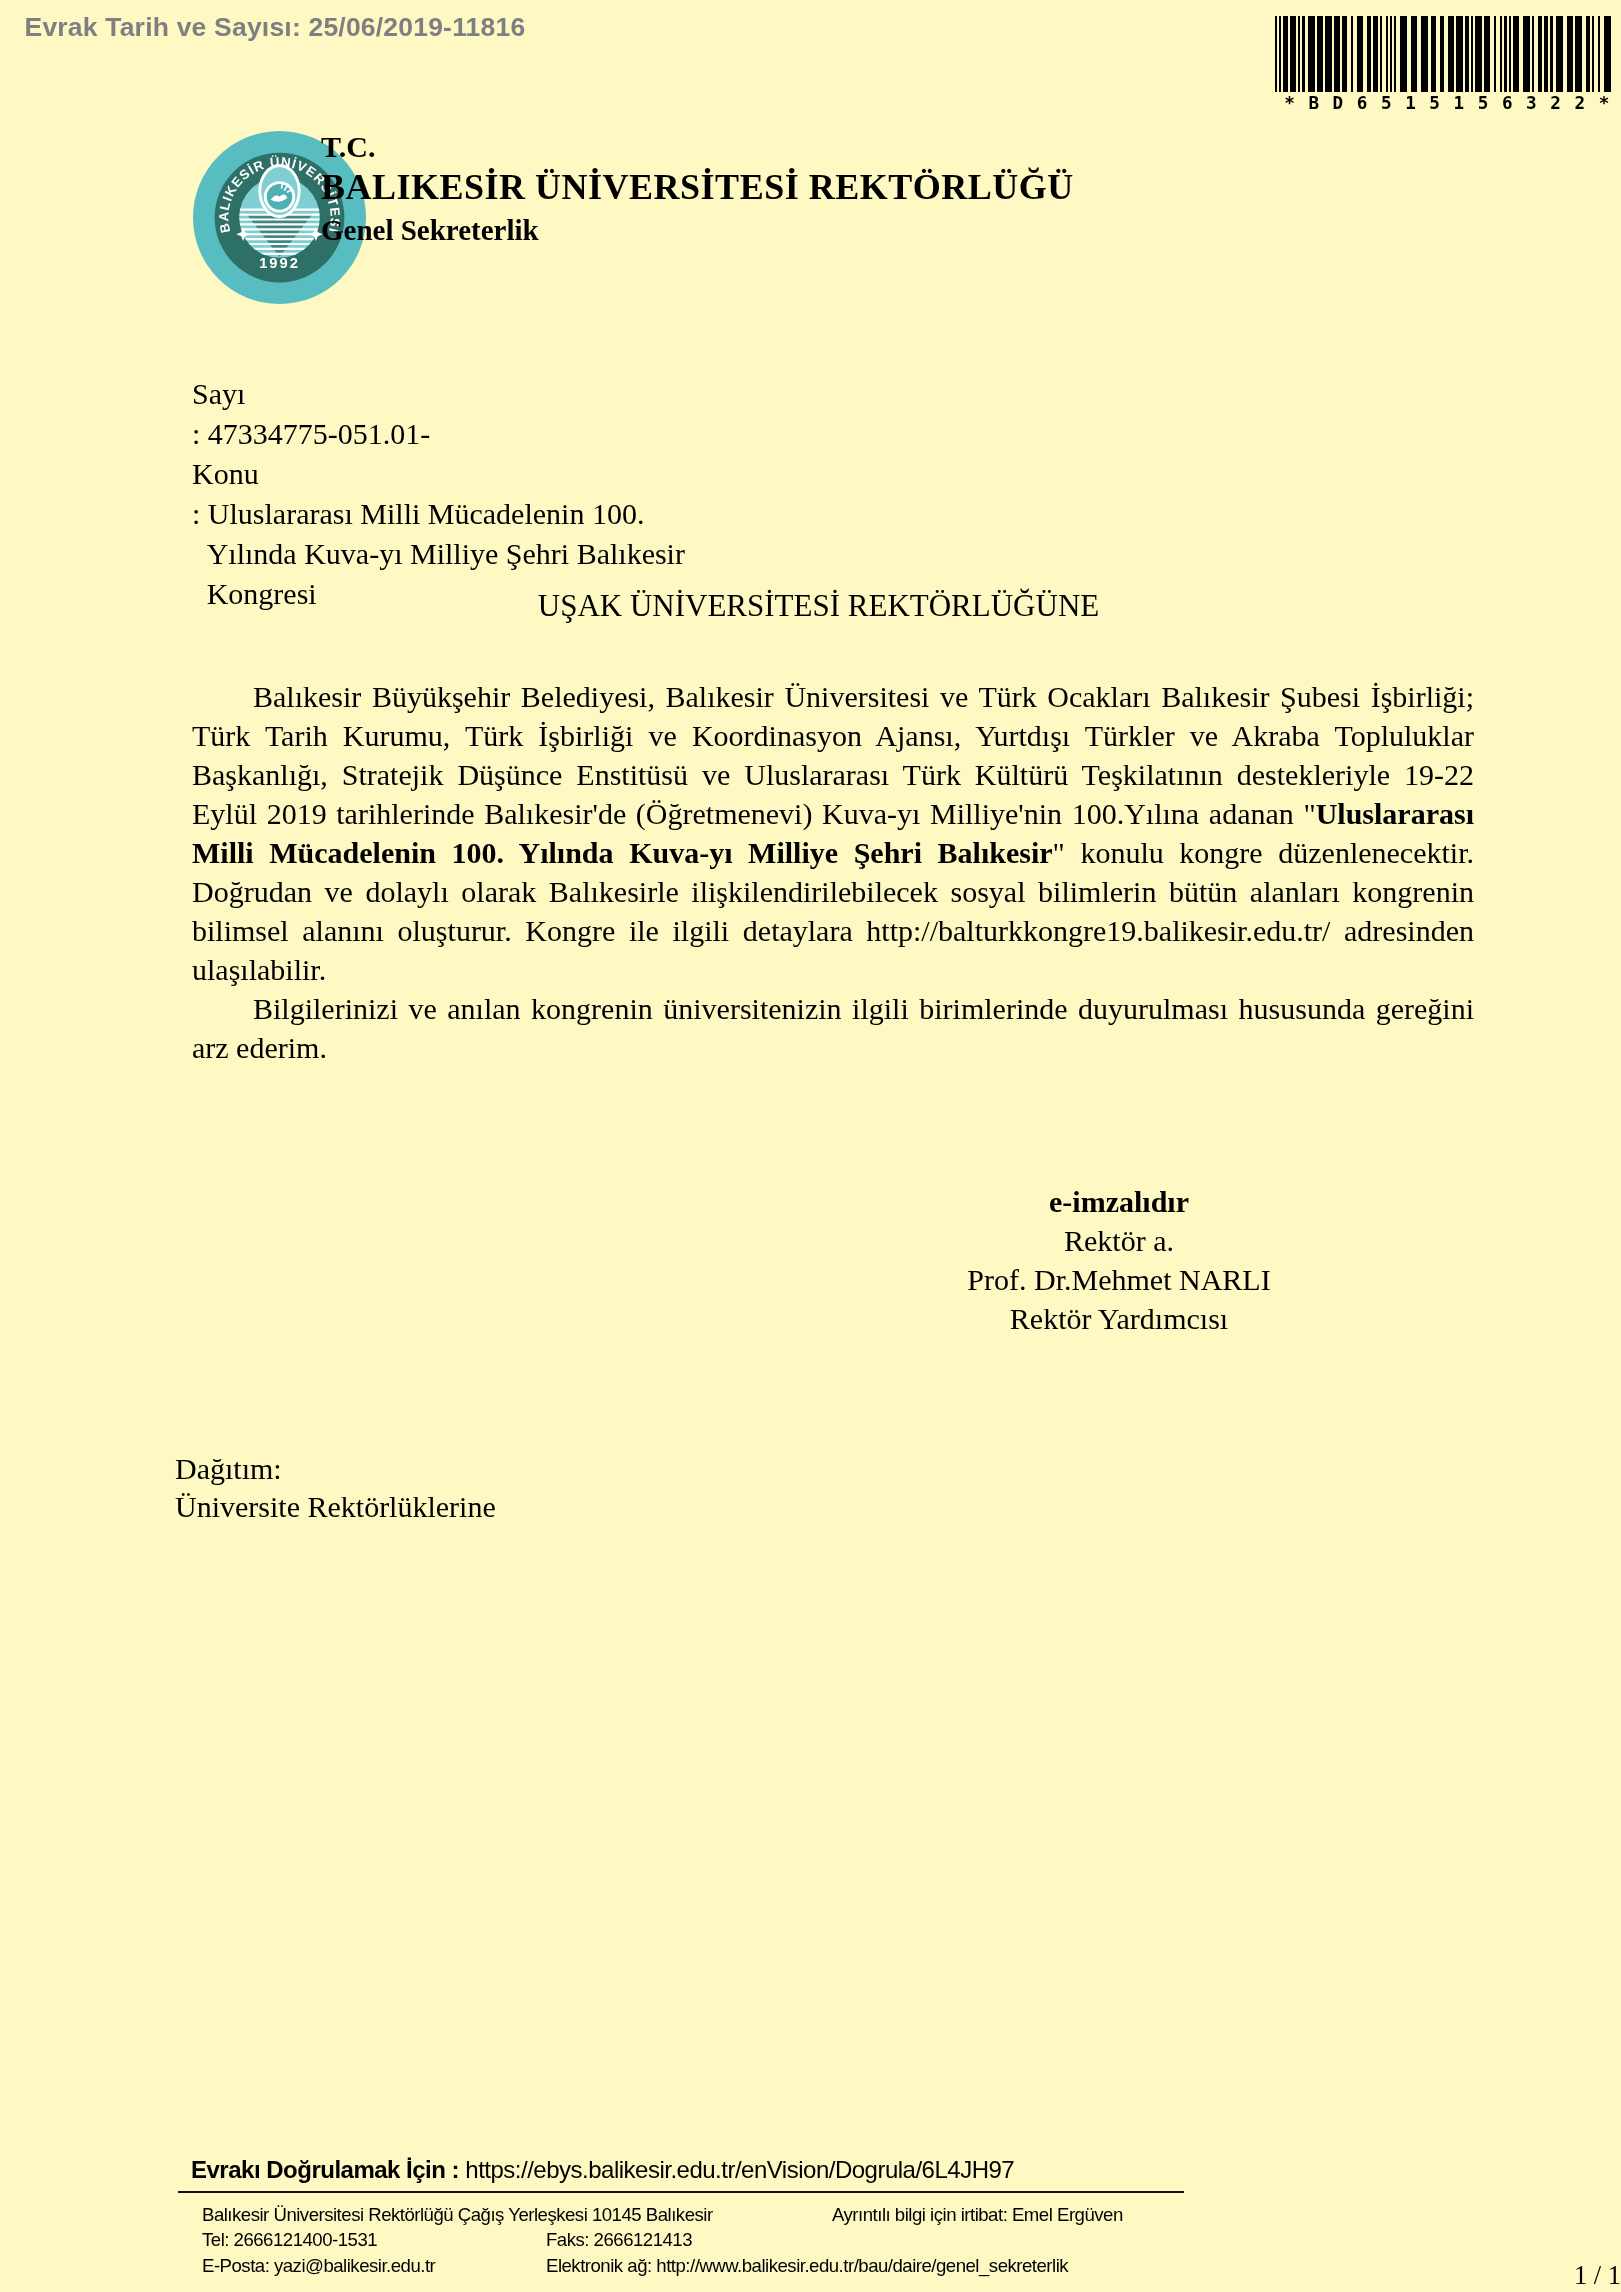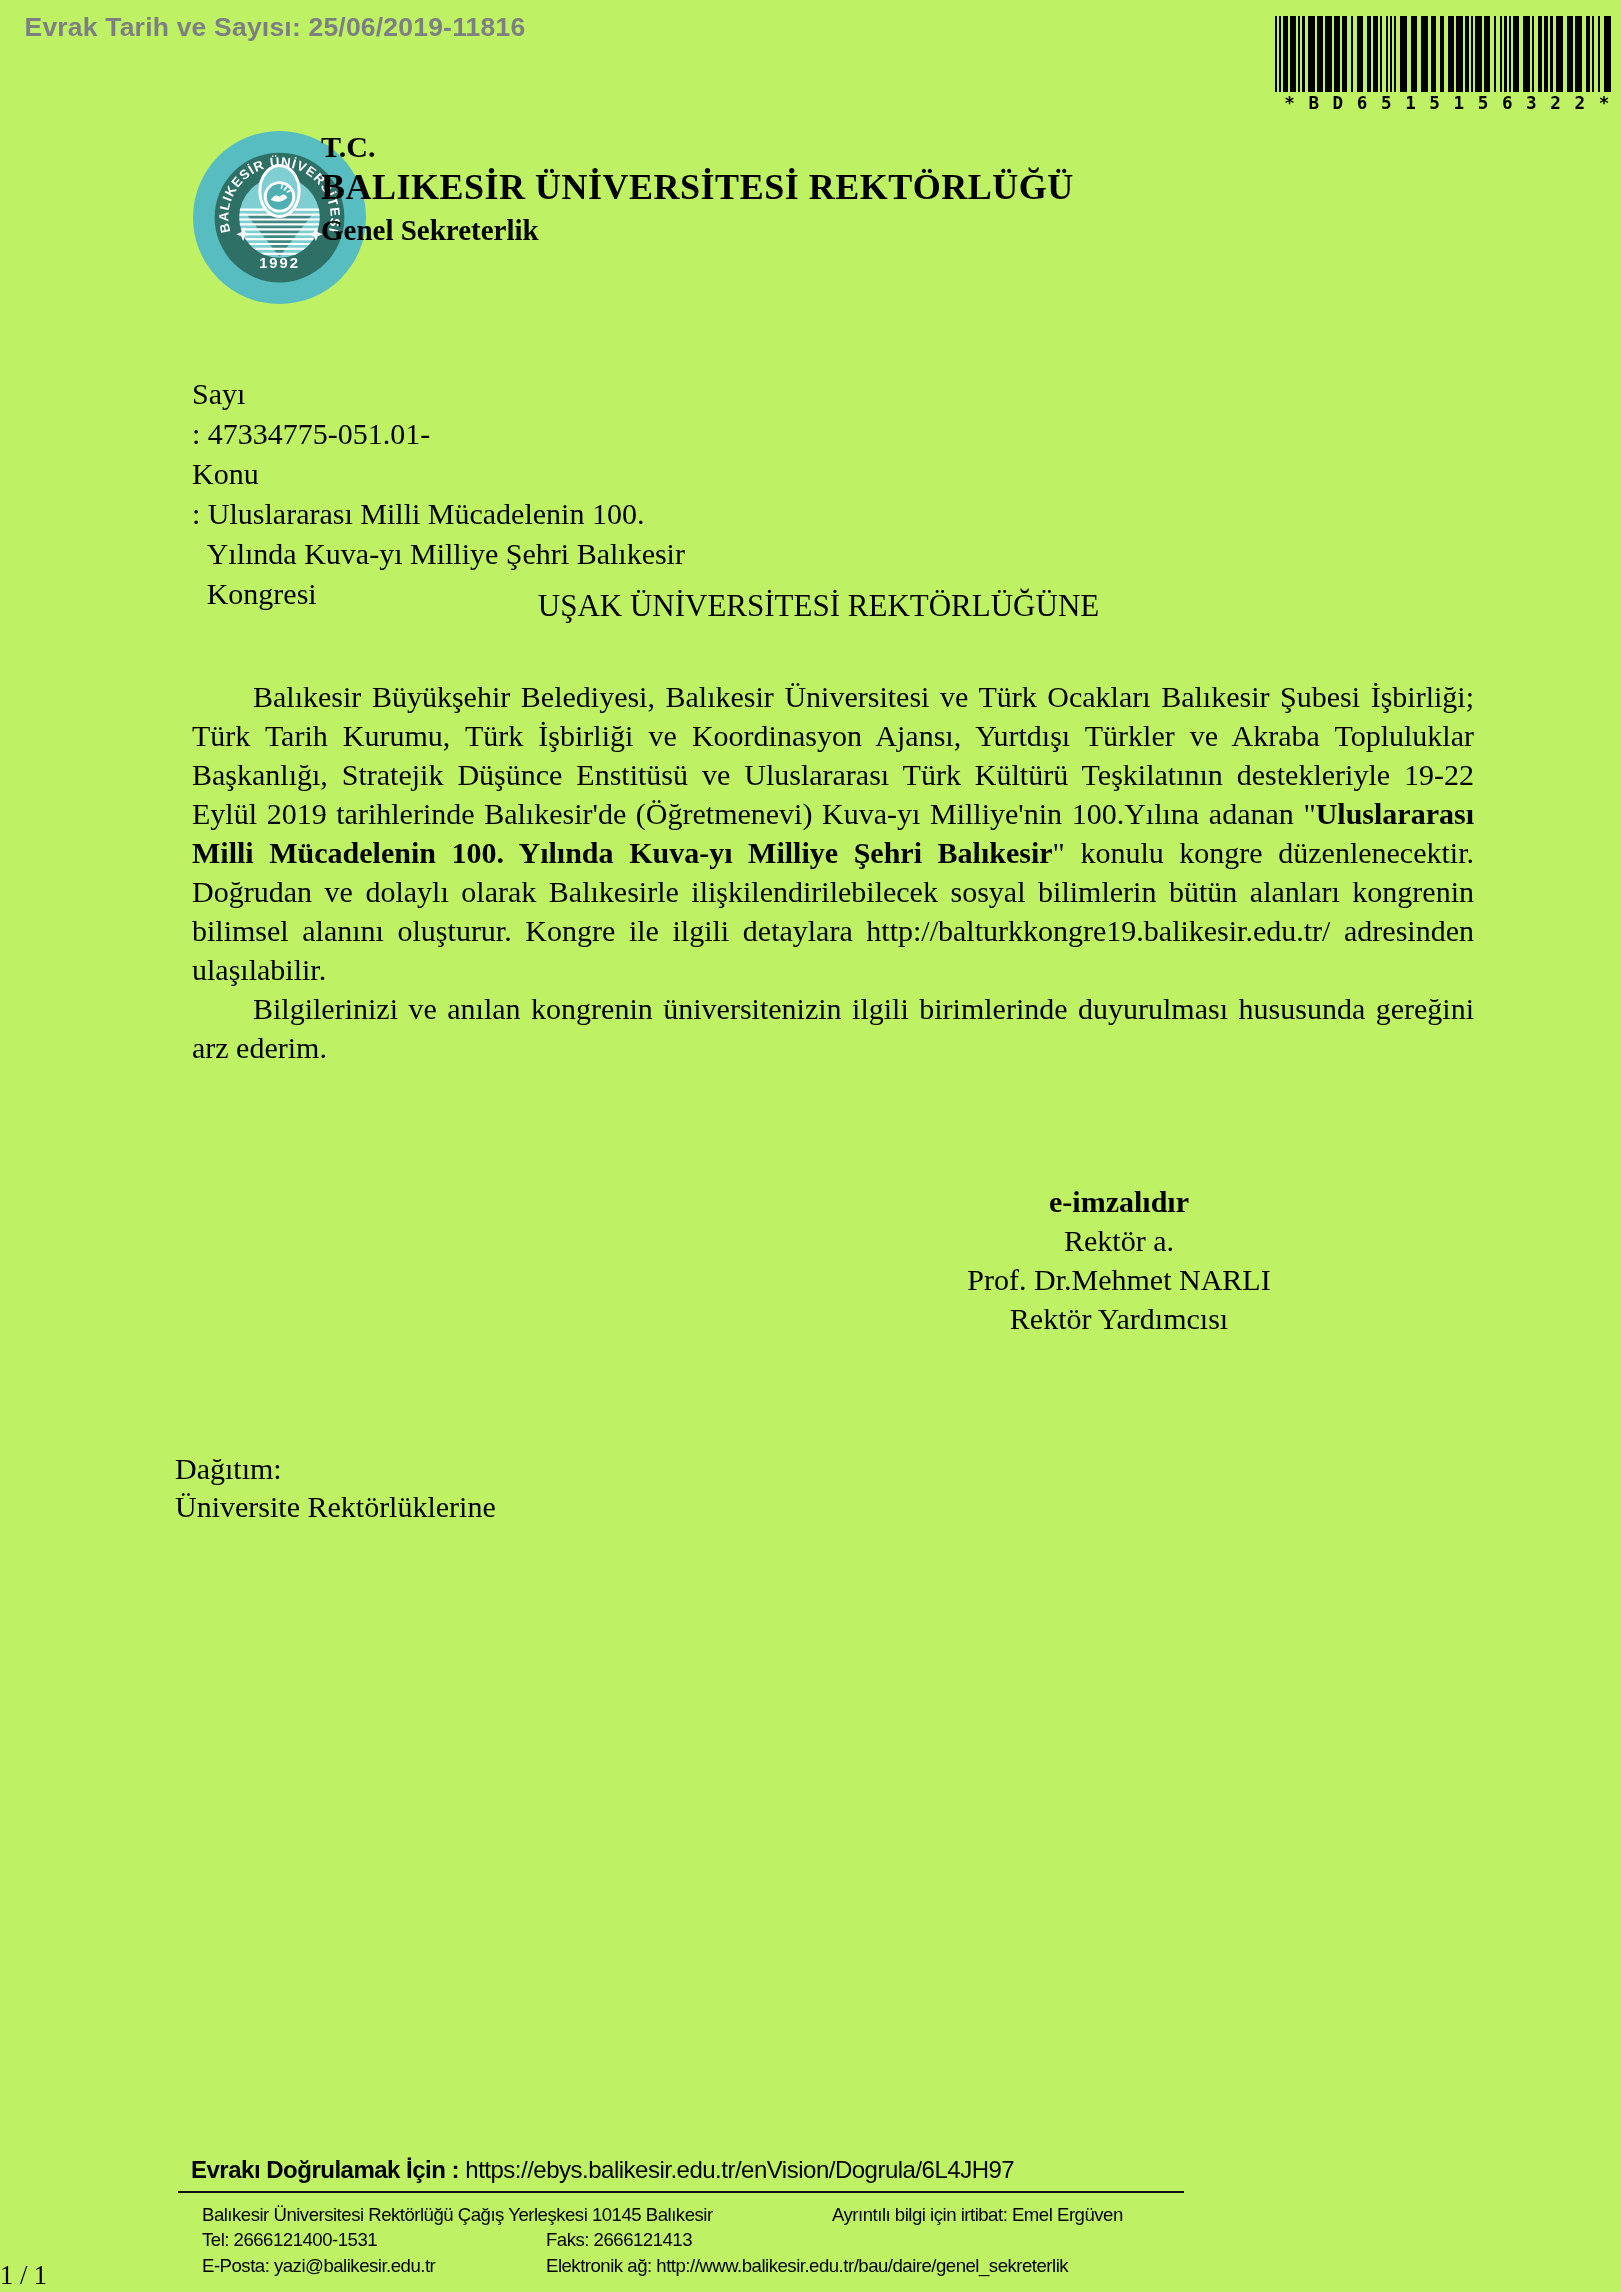--- a/index.html
+++ b/index.html
@@ -1,19 +1,19 @@
 <!DOCTYPE html>
 <html lang="tr"><head>
 <meta charset="utf-8">
 <style>
   html,body{margin:0;padding:0;background:#ffffff;}
   .page{
     position:relative;
     width:1621px;height:2293px;
-    background:#bef264;
+    background:#fef9c3;
     font-family:"Liberation Serif", serif;
     color:#000;
     overflow:hidden;
   }
   
   .doc-stamp{
     position:absolute;left:24.5px;top:11.8px;
     font-family:"Liberation Sans", sans-serif;
     font-weight:bold;font-size:26.5px;color:#7d7f82;
     letter-spacing:0.2px;white-space:nowrap;
@@ -51,21 +51,21 @@
   
   .distribution{position:absolute;left:175px;top:1450px;font-size:30px;line-height:38px;}
   
   .footer{position:absolute;left:191px;top:2154px;width:1304px;font-family:"Liberation Sans", sans-serif;letter-spacing:-0.5px;}
   .verify{font-size:24px;line-height:31px;white-space:nowrap;}
   .verify-label{font-weight:bold;}
   .footer-divider{border:0;border-top:2.9px solid #111;margin:5.9px 0 9.8px -12.7px;width:1006px;}
   .f-row{position:relative;font-size:18.6px;line-height:23.5px;margin-bottom:2px;white-space:nowrap;margin-left:11px;}
   .f-col2{position:absolute;left:344px;top:0;}
   .f-col2-wide{position:absolute;left:630px;top:0;}
-  .page-num{position:absolute;left:0;top:2260px;width:1621px;text-align:left;font-size:26.5px;font-family:"Liberation Serif", serif;}
+  .page-num{position:absolute;left:0;top:2260px;width:1621px;text-align:right;font-size:26.5px;font-family:"Liberation Serif", serif;}
 </style>
 </head>
 <body>
 
 <div class="page">
 
   <div class="doc-stamp">Evrak Tarih ve Sayısı: 25/06/2019-11816</div>
 
   <div class="barcode-wrap">
     <div class="barcode-bars">

